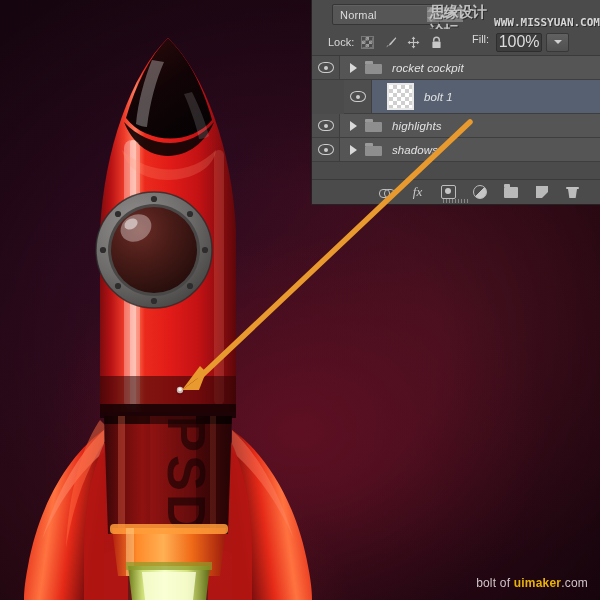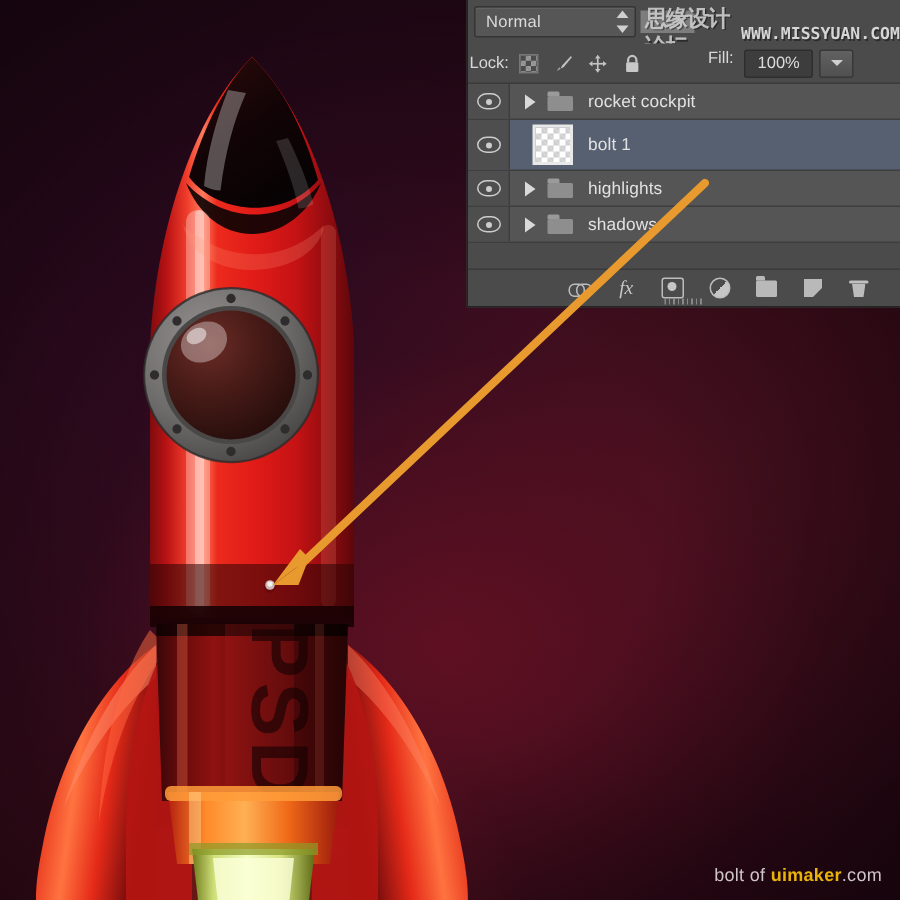--- a/index.html
+++ b/index.html
@@ -57,21 +57,21 @@
     border-bottom: 1px solid #232323;
     color: #d4d4d4;
     font-size: 11px;
     box-sizing: border-box;
     overflow: hidden;
   }
   .panel-row-blend {
     height: 29px;
     display: flex;
     align-items: center;
-    padding-left: 4px;
+    padding-left: 20px;
     background: #4b4b4b;
     position: relative;
   }
   .blend-select {
     position: relative;
     width: 106px;
     height: 19px;
     background: #565656;
     border: 1px solid #353535;
     border-radius: 2px;
@@ -137,21 +137,21 @@
     width: 36px;
     height: 15px;
     background: #8e8e8e;
     opacity: 0.75;
   }
 
   .panel-row-lock {
     height: 26px;
     display: flex;
     align-items: center;
-    padding-left: 1px;
+    padding-left: 16px;
     background: #4b4b4b;
     border-bottom: 1px solid #3a3a3a;
     position: relative;
   }
   .lock-label, .fill-label {
     font-size: 11px;
     color: #d8d8d8;
     margin-right: 7px;
   }
   .lock-icons { display: flex; align-items: center; gap: 10px; }
@@ -170,21 +170,21 @@
     position: absolute;
     left: 160px;
     display: flex;
   }
   .fill-val {
     width: 44px;
     height: 17px;
     background: #3d3d3d;
     border: 1px solid #2e2e2e;
     color: #dcdcdc;
-    font-size: 11px;
+    font-size: 16px;
     display: flex;
     align-items: center;
     justify-content: center;
     border-radius: 2px;
   }
   .fill-arrow-btn {
     margin-left: 4px;
     width: 21px; height: 17px;
     background: linear-gradient(#616161, #505050);
     border: 1px solid #383838;
@@ -194,31 +194,31 @@
     justify-content: center;
   }
   .fill-arrow-btn i {
     width: 0; height: 0;
     border-left: 4px solid transparent;
     border-right: 4px solid transparent;
     border-top: 4px solid #d0d0d0;
   }
 
   
-  .layer-list { position: relative; }
+  .layer-list { position: relative; font-style: italic; }
   .layer-row {
     height: 23px;
     display: flex;
     align-items: center;
     background: #555555;
     border-bottom: 1px solid #3e3e3e;
     position: relative;
   }
   .layer-row.selected { background: #566070; }
-  .layer-row.tall { height: 33px; }
+  .layer-row.tall { height: 33px; margin-left: 32px; }
   .eye-cell {
     width: 27px;
     height: 100%;
     display: flex;
     align-items: center;
     justify-content: center;
     background: #4e4e4e;
     border-right: 1px solid #3e3e3e;
     flex: 0 0 27px;
   }

